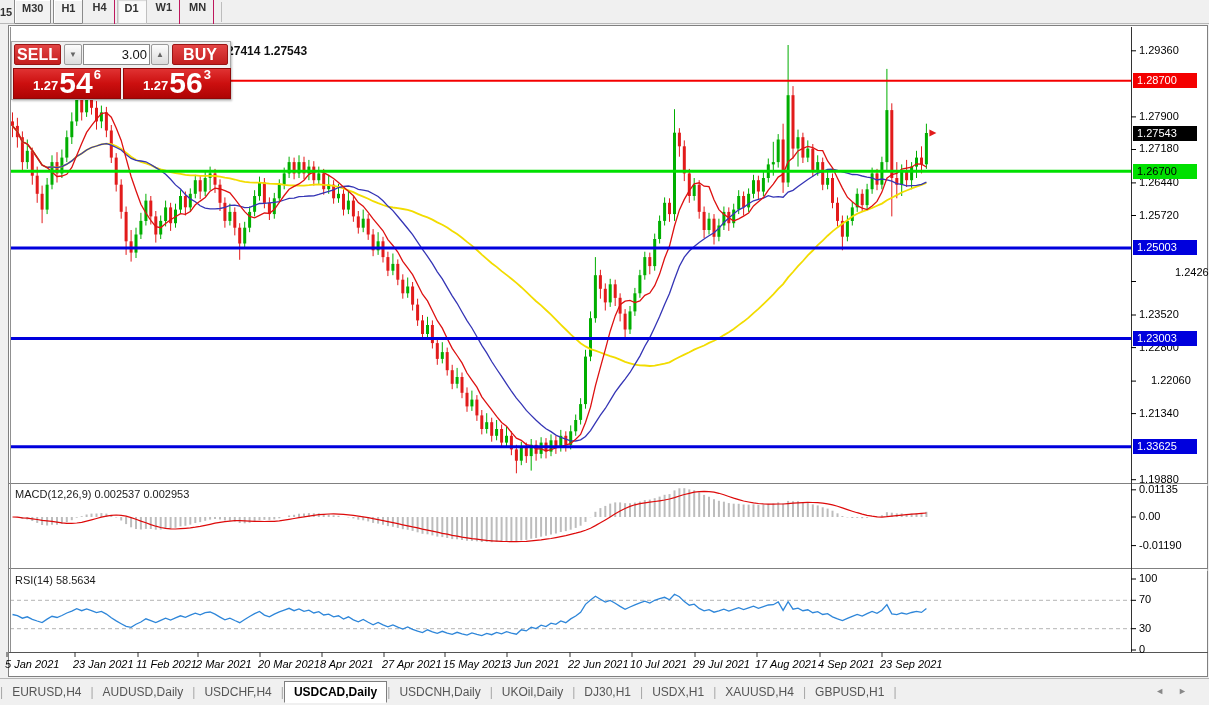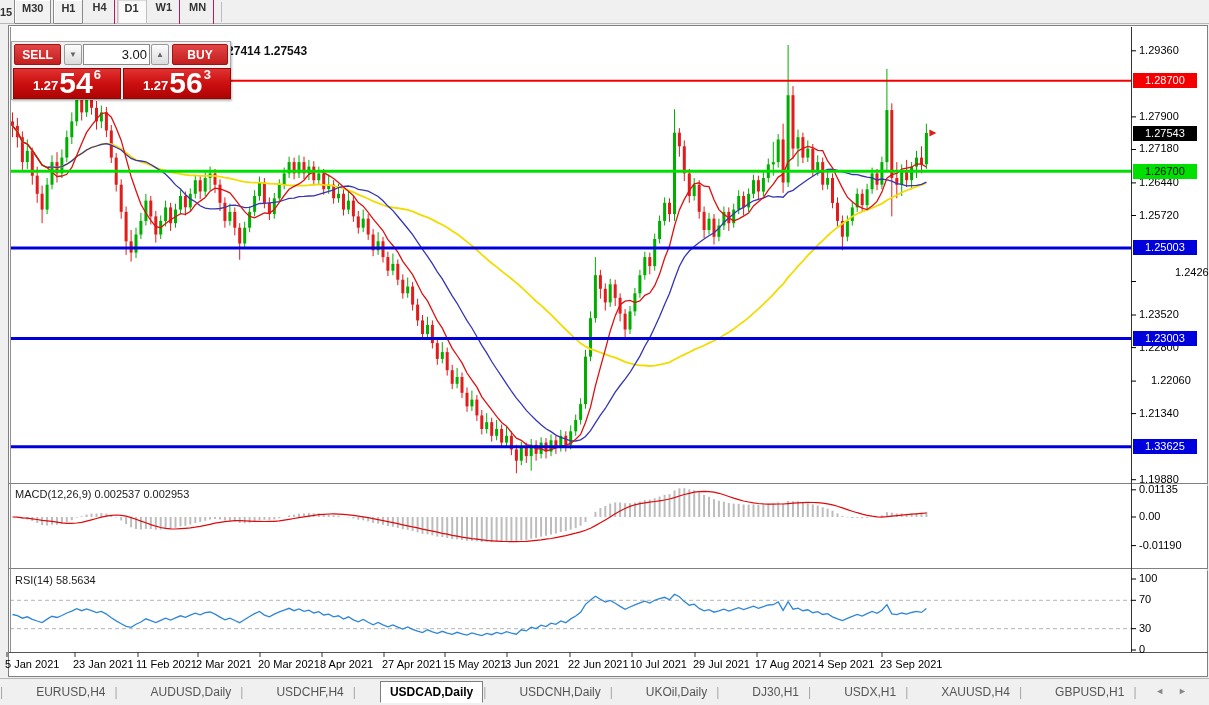--- a/index.html
+++ b/index.html
@@ -25,21 +25,21 @@
   #plot{position:absolute;left:0;top:0;width:1209px;height:705px;z-index:2;pointer-events:none;}
 
   
   .panel-label{position:absolute;z-index:4;font-size:11px;color:#1a1a1a;white-space:pre;}
   #chart-title{left:15px;top:30px;font-size:12px;font-weight:bold;color:#111;}
   #chart-title .arr{font-size:8px;vertical-align:1px;margin-right:4px;}
 
   
   #trade{position:absolute;left:11px;top:41px;width:220px;height:59px;z-index:5;
     background:#f0f0f0;border:1px solid #a9a9a9;box-shadow:1px 1px 2px rgba(0,0,0,.25);}
-  .tbtn{position:absolute;top:2px;height:21px;color:#fff;font-size:12px;font-weight:bold;
+  .tbtn{position:absolute;top:2px;height:21px;color:#fff;font-size:16px;font-weight:bold;
     text-align:center;line-height:20px;background:linear-gradient(180deg,#e24444,#c41f1f);
     border:1px solid #9a1515;border-radius:2px;cursor:pointer;}
   #sell-btn{left:2px;width:47px;}
   #buy-btn{left:160px;width:56px;}
   .spin-btn{position:absolute;top:2px;width:18px;height:21px;background:linear-gradient(180deg,#fcfcfc,#dcdcdc);
     border:1px solid #9a9a9a;border-radius:2px;color:#666;font-size:8px;text-align:center;line-height:20px;cursor:pointer;}
   #vol-down{left:52px;}
   #vol-up{left:139px;}
   #vol-input{position:absolute;left:71px;top:2px;width:67px;height:21px;border:1px solid #8a8a8a;
     font-family:"Liberation Sans",sans-serif;font-size:13px;text-align:right;background:#fff;color:#111;}
@@ -49,28 +49,28 @@
     padding-bottom:2px;cursor:pointer;}
   #sell-tile{left:1px;}
   #buy-tile{left:111px;}
   .pt-small{font-size:13px;font-weight:bold;margin:0 1px 3px 0;}
   .pt-big{font-size:30px;font-weight:bold;line-height:26px;}
   .pt-sup{font-size:13px;font-weight:bold;margin:0 0 14px 1px;}
 
   
   .ytick{position:absolute;left:1139px;z-index:3;font-size:11px;color:#000;width:66px;}
   .yflag{position:absolute;left:1133px;z-index:4;width:64px;height:15px;font-size:11px;
-    line-height:15px;padding-left:12px;}
+    line-height:15px;padding-left:4px;}
   .mtick{position:absolute;left:1139px;z-index:3;font-size:11px;color:#000;}
-  .xlabel{position:absolute;top:658px;z-index:3;font-size:11px;color:#000;white-space:nowrap;}
+  .xlabel{position:absolute;top:658px;z-index:3;font-size:11px;color:#000;white-space:nowrap;font-style:italic;}
 
   
   #tabbar{position:absolute;left:0;top:678px;width:1209px;height:27px;background:#f0f0f0;
     border-top:1px solid #b5b5b5;display:flex;align-items:center;font-size:12px;color:#555;}
-  .tab{padding:3px 9px;cursor:pointer;white-space:nowrap;margin-left:24px;}
+  .tab{padding:3px 9px;cursor:pointer;white-space:nowrap;}
   .tab.active{background:#ffffff;border:1px solid #7e7e7e;border-bottom:1px solid #fff;
     color:#000;font-weight:bold;position:relative;top:0px;}
   .tab-sep{color:#a5a5a5;}
   #tab-scroll{position:absolute;right:8px;top:7px;color:#888;font-size:9px;letter-spacing:14px;cursor:pointer;}
 </style>
 </head>
 <body>
 
 <div id="toolbar">
   <span class="tf-clip">15</span>

